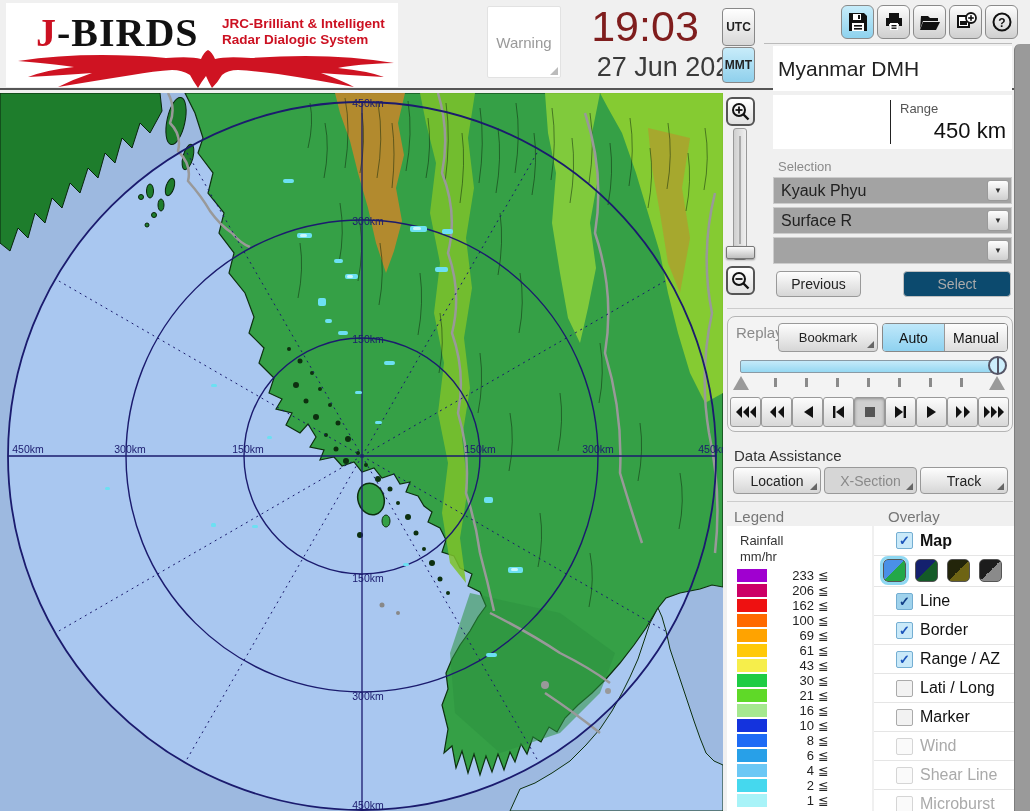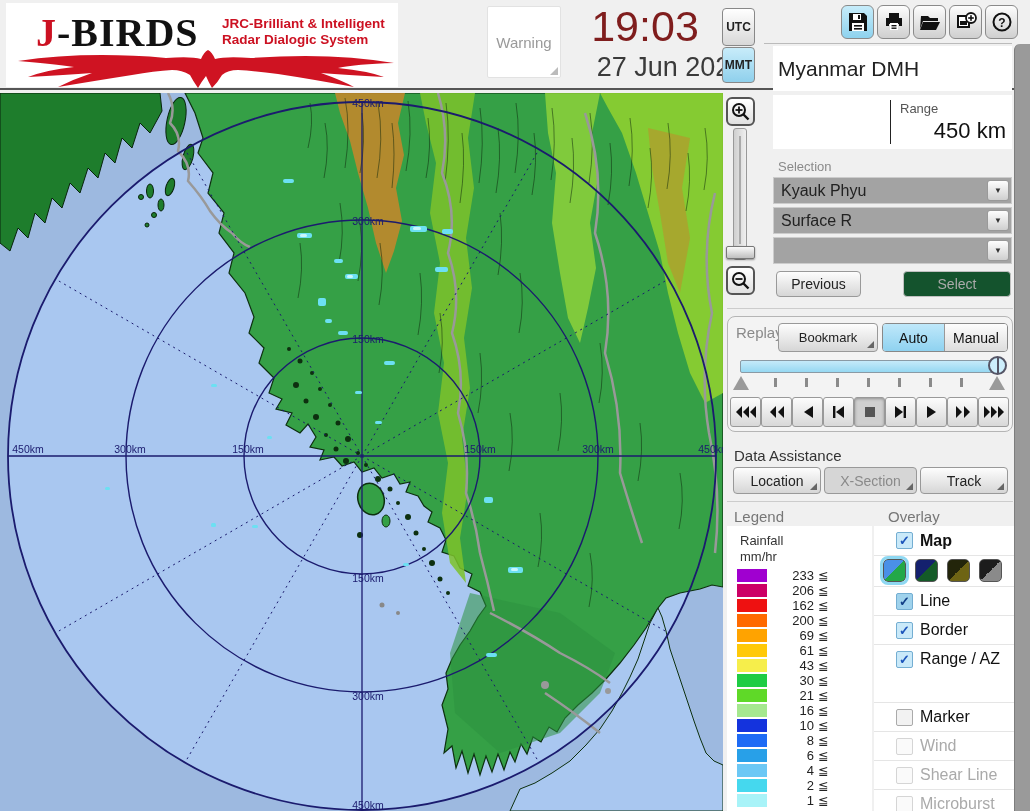--- a/index.html
+++ b/index.html
@@ -51,21 +51,21 @@
   #range-value { right:6px; bottom:5px; position:absolute; font-size:22px; color:#111; }
 
   #selection-label { left:778px; top:159px; font-size:13px; color:#8a8a8a; }
   .dropdown { left:773px; width:239px; height:27px; background:#a3a3a3; border:1px solid #ccc; display:flex; align-items:center; }
   .dropdown .val { flex:1; padding-left:7px; font-size:16px; color:#222; }
   .dd-btn { width:22px; height:21px; margin-right:2px; border:1px solid #999; border-radius:3px; background:linear-gradient(#fdfdfd,#cfcfcf); display:flex; align-items:center; justify-content:center; font-size:8px; color:#333; }
   #dd1 { top:177px; } #dd2 { top:207px; } #dd3 { top:237px; }
 
   .btn { border:1px solid #999; border-radius:4px; background:linear-gradient(#fdfdfd,#d6d6d6); font-size:14px; color:#222; display:flex; align-items:center; justify-content:center; position:absolute; }
   #previous-btn { left:776px; top:271px; width:85px; height:26px; }
-  #select-btn { left:903px; top:271px; width:108px; height:26px; background:#14532d; color:#aaa; border-color:#c0c0c0; }
+  #select-btn { left:903px; top:271px; width:108px; height:26px; background:#0c4a6e; color:#aaa; border-color:#c0c0c0; }
 
   #sep1 { left:727px; top:308px; width:286px; height:1px; background:#ccc; }
 
   #replay-box { left:727px; top:316px; width:286px; height:116px; border:1px solid #b5b5b5; border-radius:8px; background:#f3f3f3; }
   #replay-label { left:736px; top:324px; font-size:15px; color:#8a8a8a; }
   #bookmark-btn { left:778px; top:323px; width:100px; height:29px; font-size:13px; }
   #mode-group { left:882px; top:323px; width:126px; height:29px; border:1px solid #888; border-radius:4px; overflow:hidden; display:flex; }
   #auto-btn { width:62px; height:100%; background:linear-gradient(#bfe8fa,#8fd2f0); display:flex; align-items:center; justify-content:center; font-size:14px; color:#111; }
   #manual-btn { width:64px; height:100%; background:linear-gradient(#fdfdfd,#dddddd); border-left:1px solid #999; display:flex; align-items:center; justify-content:center; font-size:14px; color:#111; }
   #replay-track { left:740px; top:360px; width:264px; height:13px; background:linear-gradient(#c5eafa,#96d8f2); border:1px solid #8a9aa5; border-radius:2px; }
@@ -512,21 +512,21 @@
       <span class="lg-val">206</span>
       <span class="lg-op">≦</span>
     </div>
   <div class="lg-row" style="top:72px">
       <span class="lg-sw" style="background: rgb(238, 17, 17);"></span>
       <span class="lg-val">162</span>
       <span class="lg-op">≦</span>
     </div>
   <div class="lg-row" style="top:87px">
       <span class="lg-sw" style="background: rgb(255, 106, 0);"></span>
-      <span class="lg-val">200</span>
+      <span class="lg-val">100</span>
       <span class="lg-op">≦</span>
     </div>
   <div class="lg-row" style="top:102px">
       <span class="lg-sw" style="background: rgb(255, 163, 0);"></span>
       <span class="lg-val">69</span>
       <span class="lg-op">≦</span>
     </div>
   <div class="lg-row" style="top:117px">
       <span class="lg-sw" style="background: rgb(255, 201, 8);"></span>
       <span class="lg-val">61</span>
@@ -601,20 +601,24 @@
     <span class="ov-label">Line</span>
   </div>
   <div class="ov-row" style="top:89px">
     <span class="cb checked">✓</span>
     <span class="ov-label">Border</span>
   </div>
   <div class="ov-row" style="top:118px">
     <span class="cb checked">✓</span>
     <span class="ov-label">Range / AZ</span>
   </div>
+  <div class="ov-row" style="top:147px">
+    <span class="cb"></span>
+    <span class="ov-label">Lati / Long</span>
+  </div>
   <div class="ov-row" style="top:176px">
     <span class="cb"></span>
     <span class="ov-label">Marker</span>
   </div>
   <div class="ov-row disabled" style="top:205px">
     <span class="cb disabled"></span>
     <span class="ov-label">Wind</span>
   </div>
   <div class="ov-row disabled" style="top:234px">
     <span class="cb disabled"></span>

